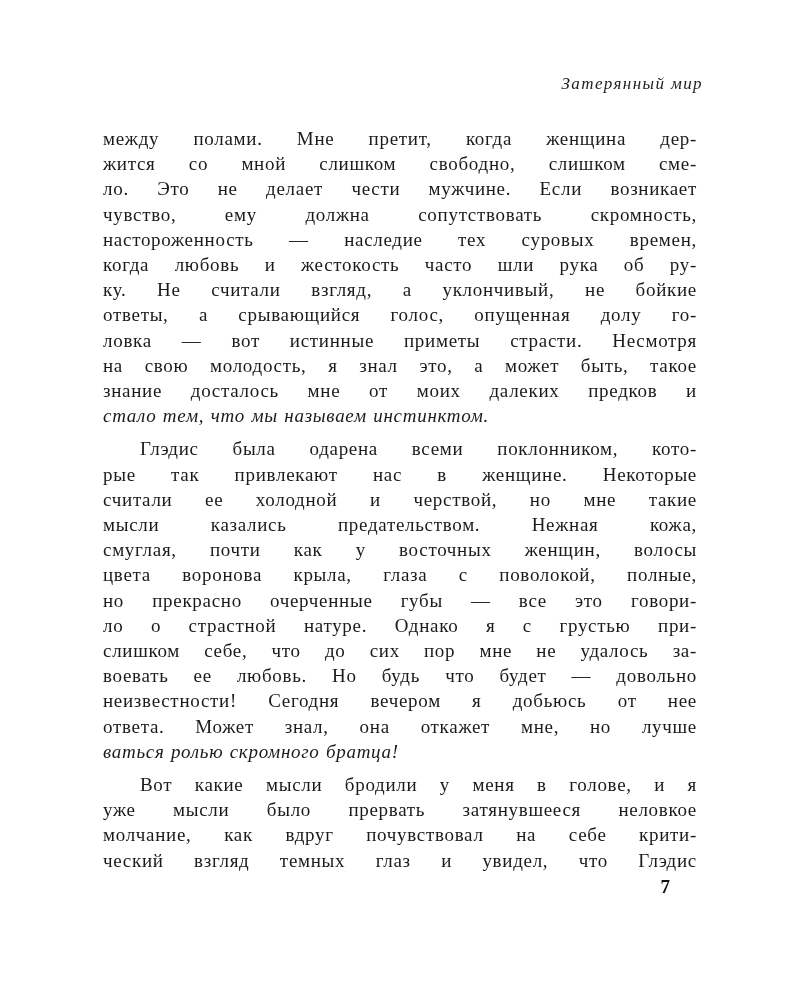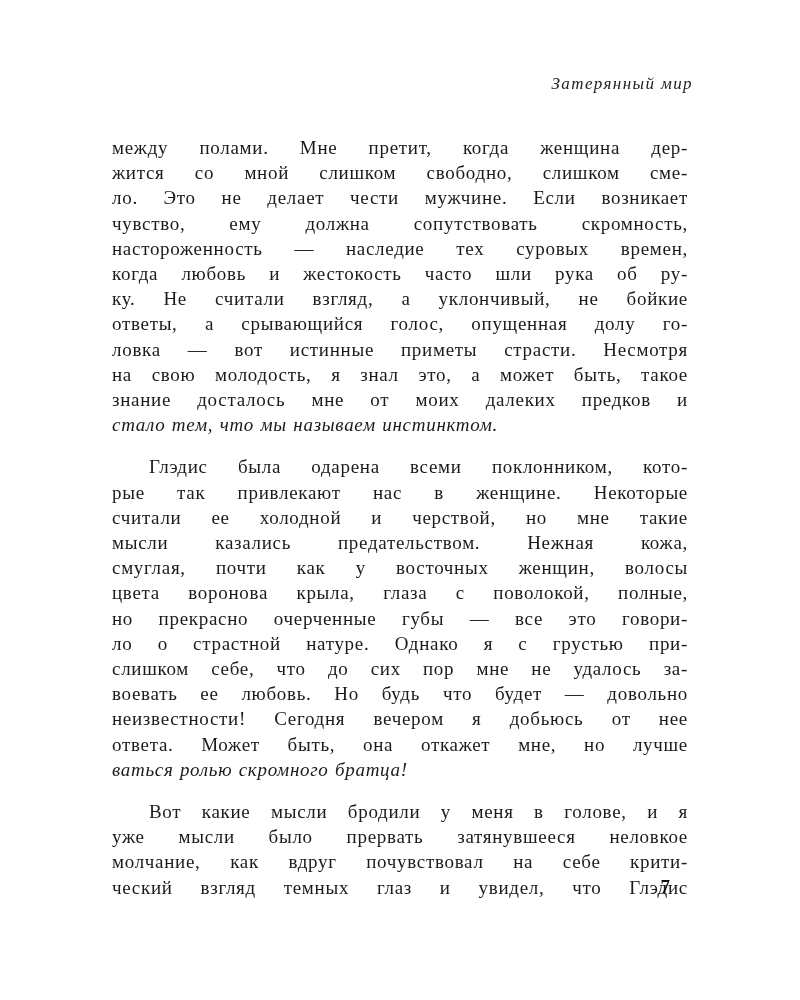--- a/index.html
+++ b/index.html
@@ -12,40 +12,40 @@
     width: 800px;
     height: 1000px;
     background: #ffffff;
     font-family: "Liberation Serif", serif;
     color: #1b1b1b;
     overflow: hidden;
   }
   .running-head {
     position: absolute;
     top: 74px;
-    left: 83px;
+    left: 93px;
     width: 610px;
     text-align: right;
     font-style: italic;
     font-size: 17px;
     letter-spacing: 1.4px;
     color: #222222;
   }
   .body-text {
     position: absolute;
     top: 118px;
     left: 95px;
     width: 610px;
     font-size: 19px;
     line-height: 25.2px;
     letter-spacing: 0.7px;
     word-spacing: 1px;
   }
   .paragraph {
-    margin: 17px;
+    margin: 8px;
   }
   .line {
     text-align: justify;
     text-align-last: justify;
     -moz-text-align-last: justify;
   }
   .line.last {
     text-align-last: left;
     font-style: italic;
     -moz-text-align-last: left;
@@ -90,21 +90,21 @@
         <div class="line">рые так привлекают нас в женщине. Некоторые</div>
         <div class="line">считали ее холодной и черствой, но мне такие</div>
         <div class="line">мысли казались предательством. Нежная кожа,</div>
         <div class="line">смуглая, почти как у восточных женщин, волосы</div>
         <div class="line">цвета воронова крыла, глаза с поволокой, полные,</div>
         <div class="line">но прекрасно очерченные губы — все это говори-</div>
         <div class="line">ло о страстной натуре. Однако я с грустью при-</div>
         <div class="line">слишком себе, что до сих пор мне не удалось за-</div>
         <div class="line">воевать ее любовь. Но будь что будет — довольно</div>
         <div class="line">неизвестности! Сегодня вечером я добьюсь от нее</div>
-        <div class="line">ответа. Может быть, она откажет мне, но лучше</div>
+        <div class="line">ответа. Может знал, она откажет мне, но лучше</div>
         <div class="line last">ваться ролью скромного братца!</div>
       </div>
       <div class="paragraph indent">
         <div class="line">Вот какие мысли бродили у меня в голове, и я</div>
         <div class="line">уже мысли было прервать затянувшееся неловкое</div>
         <div class="line">молчание, как вдруг почувствовал на себе крити-</div>
         <div class="line">ческий взгляд темных глаз и увидел, что Глэдис</div>
       </div>
     </div>
 

